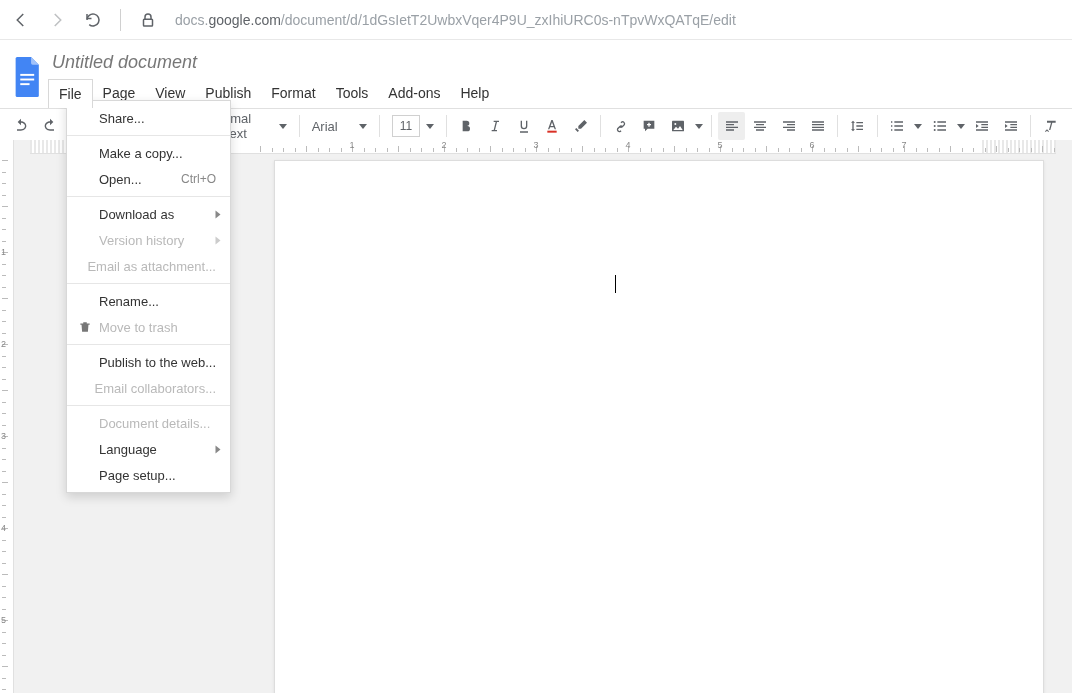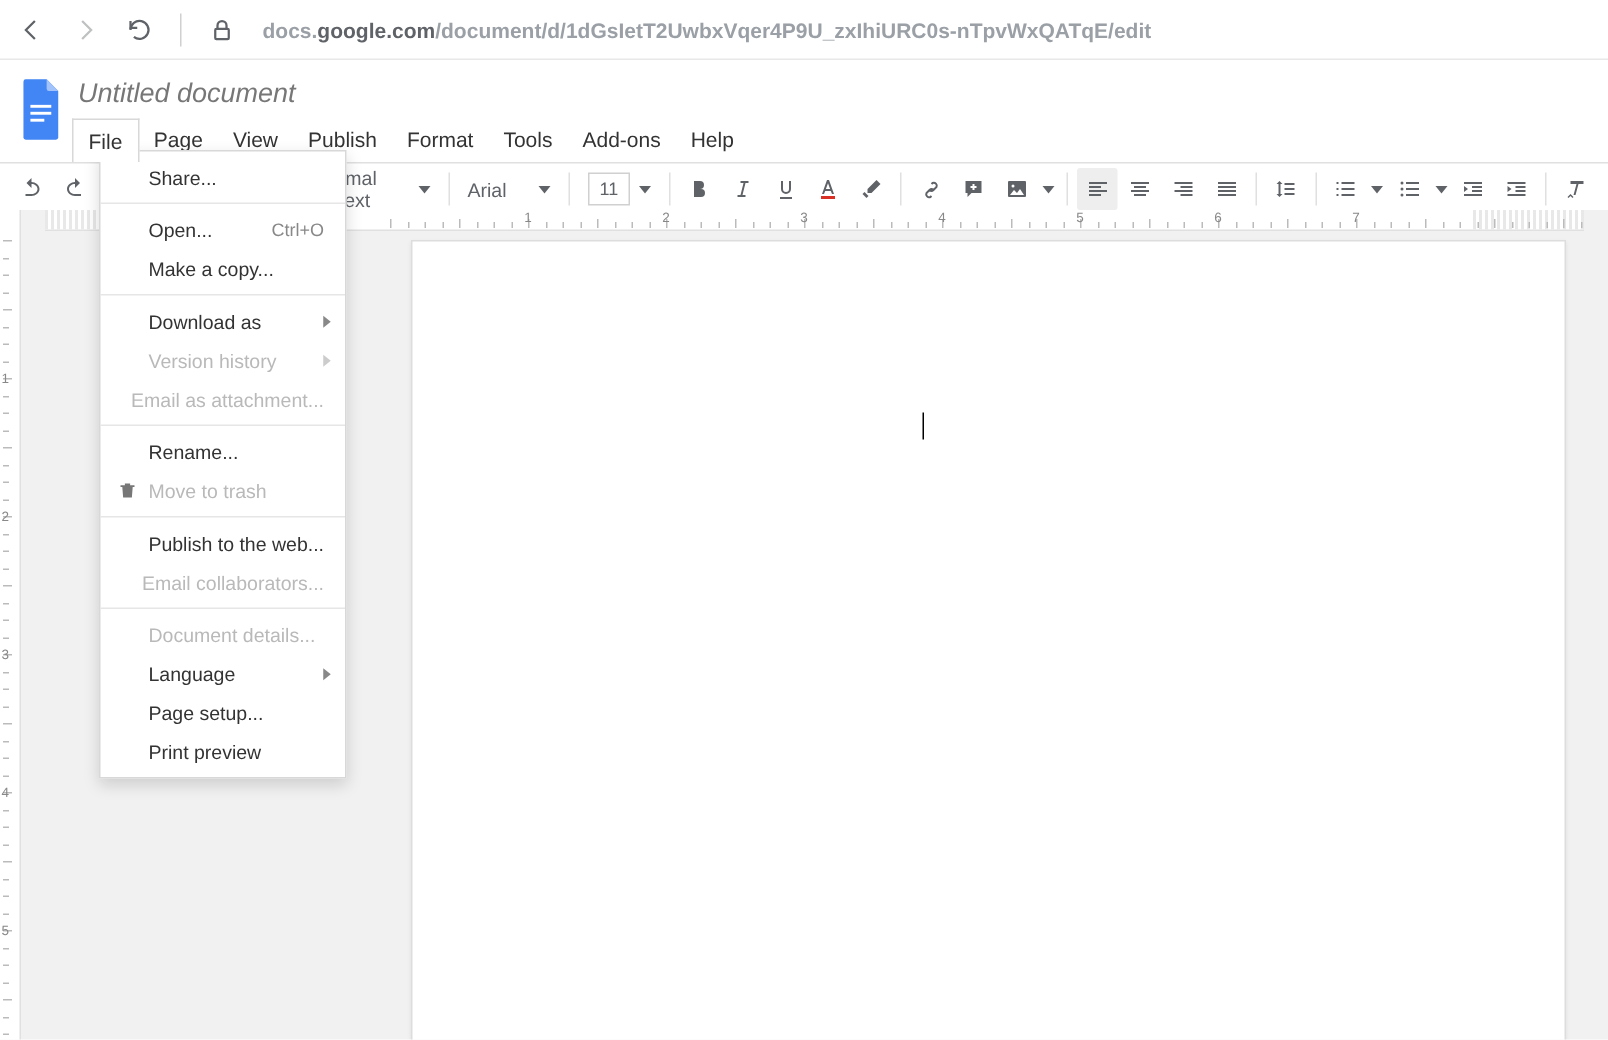--- a/index.html
+++ b/index.html
@@ -3,25 +3,25 @@
 <meta charset="utf-8">
 <style>
   * { box-sizing: border-box; margin: 0; padding: 0; font-family: Arial, sans-serif; }
   body { background: #fff; width: 1072px; height: 693px; overflow: hidden; font-size: 13px; color: #333; }
 
   
   .browser-bar { height: 40px; display: flex; align-items: center; padding: 0 12px; gap: 18px; border-bottom: 1px solid #e8e8e8; }
   .nav-icon { width: 18px; height: 18px; display: flex; align-items: center; justify-content: center; color: #5f6368; }
   .nav-icon svg { width: 18px; height: 18px; stroke: #5f6368; fill: none; stroke-width: 2; }
   .vdiv { width: 1px; height: 22px; background: #d0d0d0; }
-  .url { font-size: 14px; color: #9aa0a6; font-weight: bold; }
+  .url { font-size: 14px; color: #9aa0a6; }
   .url .dark { color: #5f6368; }
 
   
-  .docs-header { display: flex; align-items: flex-start; padding: 6px 8px 0 8px; }
+  .docs-header { display: flex; align-items: center; padding: 6px 8px 0 8px; }
   .docs-logo { width: 40px; height: 54px; display:flex; align-items:center; justify-content:center; }
   .docs-logo svg { width: 34px; height: 44px; }
   .title-area { flex: 1; padding-top: 4px; }
   .doc-title { font-size: 18px; color: #777; font-style: italic; padding: 2px 4px; }
   .menubar { display: flex; margin-top: 4px; }
   .menu-item { padding: 6px 10px; font-size: 14px; color: #333; cursor: pointer; }
   .menu-item.active { background: #fff; border: 1px solid #d8d8d8; border-bottom: none; position: relative; z-index: 30; }
 
   
   .toolbar { height: 36px; border-top: 1px solid #e0e0e0; border-bottom: 1px solid #e0e0e0; display: flex; align-items: center; padding: 0 8px; gap: 2px; background: #fff; font-size: 13px; color: #5f6368;}
@@ -409,26 +409,26 @@
 </div>
 
 <div class="dropdown" id="file-dropdown">
     <div class="dd-item">
       <span class="ic"></span>
       <span class="lbl">Share...</span>
     </div>
     <div class="dd-sep"></div>
     <div class="dd-item">
       <span class="ic"></span>
+      <span class="lbl">Make a copy...</span>
+    </div>
+    <div class="dd-item">
+      <span class="ic"></span>
       <span class="lbl">Open...</span>
       <span class="shortcut">Ctrl+O</span>
-    </div>
-    <div class="dd-item">
-      <span class="ic"></span>
-      <span class="lbl">Make a copy...</span>
     </div>
     <div class="dd-sep"></div>
     <div class="dd-item">
       <span class="ic"></span>
       <span class="lbl">Download as</span>
       <span class="sub"></span>
     </div>
     <div class="dd-item disabled">
       <span class="ic"></span>
       <span class="lbl">Version history</span>
@@ -467,17 +467,13 @@
     </div>
     <div class="dd-item">
       <span class="ic"></span>
       <span class="lbl">Language</span>
       <span class="sub"></span>
     </div>
     <div class="dd-item">
       <span class="ic"></span>
       <span class="lbl">Page setup...</span>
     </div>
-    <div class="dd-item">
-      <span class="ic"></span>
-      <span class="lbl">Print preview</span>
-    </div>
   </div>
 
 </body></html>

